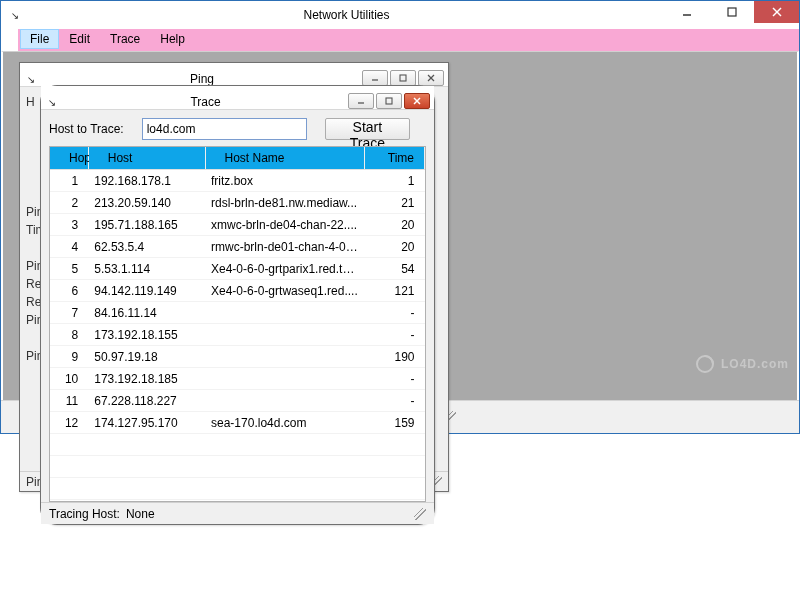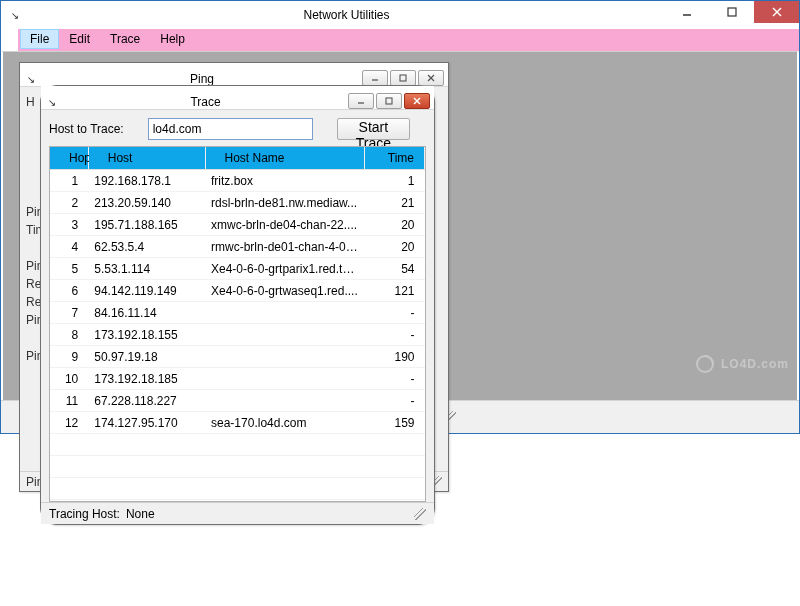--- a/index.html
+++ b/index.html
@@ -37,21 +37,21 @@
 
     
     .ping-window { left: 16px; top: 10px; width: 430px; height: 430px; }
     .ping-body { padding: 6px; color:#333; font-size:11px; line-height:18px;}
     .ping-body .line { height:18px; white-space:nowrap; overflow:hidden;}
     .ping-status { height:20px; border-top:1px solid #d0d0d0; display:flex; align-items:center; padding:0 6px; gap:6px; font-size:11px; color:#333; background:#f0f0f0;}
     .ping-status .grip { margin-left:auto;}
 
     
     .trace-window { left: 37px; top: 33px; width: 395px; height: 440px; background:#f0f0f0; z-index:5;border-radius:17px;}
-    .trace-toolbar { padding: 8px 24px 6px 8px; display:flex; align-items:center; gap:24px; background:#f0f0f0;}
+    .trace-toolbar { padding: 8px 24px 6px 8px; display:flex; align-items:center; gap:18px; background:#f0f0f0;}
     .trace-toolbar label { color:#000; font-size:12px; white-space:nowrap;}
     .trace-toolbar input { flex:1; height:22px; border:1px solid #7a9ccf; padding:2px 4px; background:#fff; font-size:12px;}
     .trace-toolbar button { height:22px; padding:0 10px; border:1px solid #acacac; background: linear-gradient(#fdfdfd,#e8e8e8); border-radius:2px; cursor:pointer; font-size:14px;}
 
     .trace-table-wrap { margin: 0 8px; border:1px solid #b0b0b0; background:#fff; flex:1; overflow:hidden; position:relative;}
     .trace-table { width:100%; border-collapse:collapse; table-layout:fixed;}
     .trace-table thead th { text-align:left; font-weight:normal; background:#0ea5e9; border-bottom:1px solid #e0e0e0; padding:4px 19px; border-right:1px solid #eee; font-size:12px; color:#000; position:sticky; top:0;}
     .trace-table thead th.time-col { text-align:right; padding-right:10px;}
     .trace-table tbody td { padding:3px 6px; font-size:12px; color:#000; border-bottom:1px solid #f2f2f2; height:22px; white-space:nowrap; overflow:hidden; text-overflow:ellipsis;}
     .trace-table tbody td.hop-col { text-align:right; padding-right:10px;}

